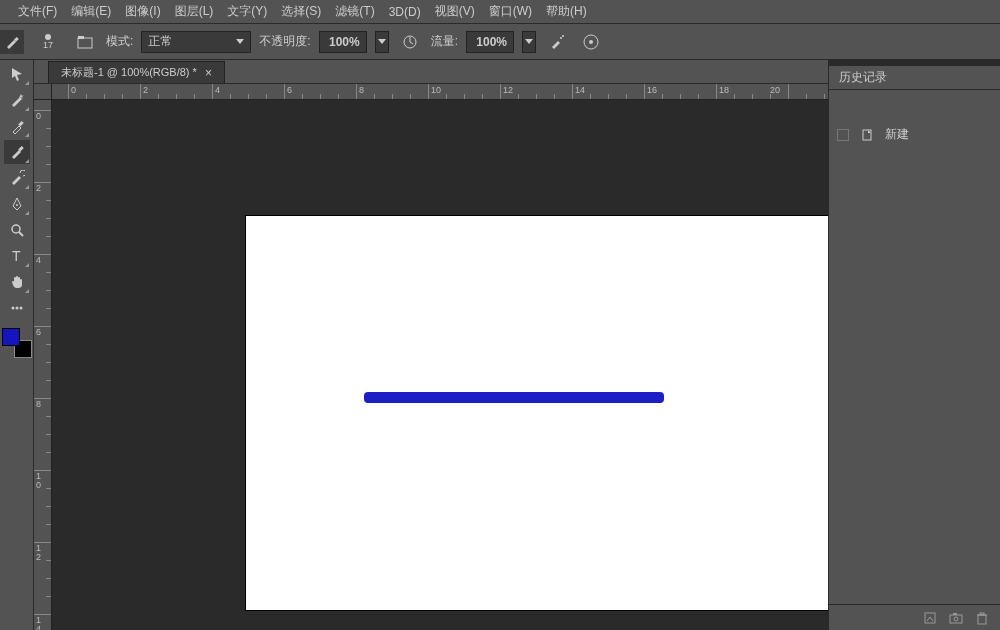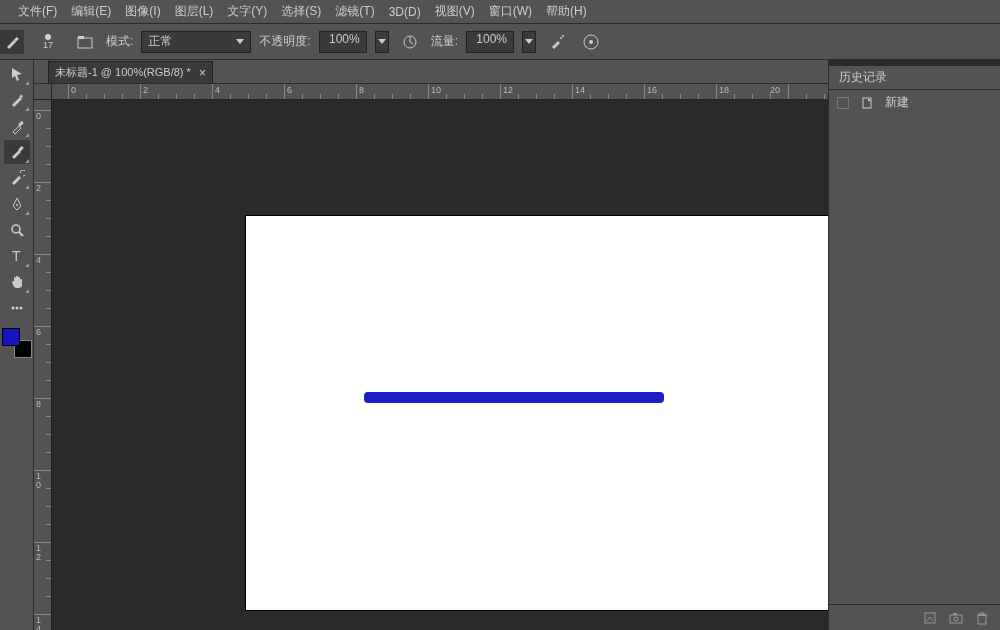--- a/index.html
+++ b/index.html
@@ -10,36 +10,36 @@
 
   .optionsbar { background: #535353; height: 36px; display: flex; align-items: center; gap: 8px; border-bottom: 1px solid #2a2a2a; }
   .tool-preset { width: 24px; height: 24px; background: #3a3a3a; display:flex; align-items:center; justify-content:center; }
   .brush-chip { display:flex; flex-direction:column; align-items:center; justify-content:center; width:32px; height:28px; }
   .brush-dot { width:6px; height:6px; background:#ccc; border-radius:50%; }
   .brush-num { font-size:9px; }
   .icon-btn { width:26px; height:26px; display:flex; align-items:center; justify-content:center; }
   .label { color:#ccc; }
   .dropdown { background:#3a3a3a; border:1px solid #222; height:22px; display:flex; align-items:center; padding:0 6px; min-width:110px; justify-content:space-between; }
   .caret { width:0; height:0; border-left:4px solid transparent; border-right:4px solid transparent; border-top:5px solid #ccc; }
-  .pct-box { background:#3a3a3a; border:1px solid #222; height:22px; display:flex; padding:0 6px; min-width:48px; justify-content:flex-end; }
+  .pct-box { background:#3a3a3a; border:1px solid #222; height:22px; display:flex; align-items:center; padding:0 6px; min-width:48px; justify-content:flex-end;font-weight:bold; }
   .mini-caret-box { width:14px; height:22px; background:#3a3a3a; border:1px solid #222; display:flex; align-items:center; justify-content:center; }
 
   .main { display:flex; height: calc(630px - 24px - 36px); }
 
   .toolbox { width:34px; background:#535353; border-right:1px solid #2a2a2a; display:flex; flex-direction:column; align-items:center; gap:2px; padding-top:2px; }
   .tb-btn { width:26px; height:24px; display:flex; align-items:center; justify-content:center; position:relative; }
   .tb-btn.active { background:#3a3a3a; }
   .tb-corner { position:absolute; right:1px; bottom:1px; width:0; height:0; border-left:4px solid transparent; border-bottom:4px solid #999; }
   .swatches { margin-top:6px; position:relative; width:30px; height:30px; }
   .swatch-front { position:absolute; top:0; left:0; width:18px; height:18px; background:#1515c0; border:1px solid #000; }
   .swatch-back { position:absolute; bottom:0; right:0; width:18px; height:18px; background:#000; border:1px solid #888; }
 
   .workarea { flex:1; position:relative; background:#2a2a2a; }
   .tabstrip { height:24px; background:#535353; border-bottom:1px solid #2a2a2a; display:flex; align-items:flex-end; padding-left:14px; }
-  .doc-tab { background:#3a3a3a; height:22px; display:flex; align-items:center; padding:0 6px; border:1px solid #222; border-bottom:none; font-size:11px; }
+  .doc-tab { background:#3a3a3a; height:22px; display:flex; align-items:center; padding:0 12px; border:1px solid #222; border-bottom:none; font-size:11px; }
   .doc-tab .close { margin-left:8px; font-size:12px; }
 
   .ruler-h { position:absolute; top:24px; left:18px; right:0; height:16px; background:#535353; border-bottom:1px solid #222; overflow:hidden; }
   .ruler-h .tick { position:absolute; top:0; width:1px; height:16px; background:#888; }
   .ruler-h .tick.minor { height:6px; top:10px; }
   .ruler-h .num { position:absolute; top:1px; font-size:9px; color:#bbb; }
 
   .ruler-v { position:absolute; top:40px; left:0; width:18px; bottom:0; background:#535353; border-right:1px solid #222; overflow:hidden; }
   .ruler-v .tick { position:absolute; left:0; width:18px; height:1px; background:#888; }
   .ruler-v .tick.minor { width:6px; left:12px; }
@@ -50,21 +50,21 @@
   .canvas { position:absolute; left:194px; top:116px; width:586px; height:394px; background:#fff; box-shadow:0 0 0 1px #000; }
   .blue-line { position:absolute; left:118px; top:176px; width:300px; height:11px; background:#1c1fc5; border-radius:4px; }
 
   .panels { width:172px; background:#535353; border-left:1px solid #2a2a2a; display:flex; flex-direction:column; }
   .panel-spacer { height:6px; background:#2a2a2a; }
   .panel-tabbar { height:24px; display:flex; align-items:center; padding-left:10px; border-bottom:1px solid #2a2a2a; }
   .history-body { flex: 0 0 auto; }
   .hist-title { display:flex; align-items:center; gap:8px; padding:6px 8px; }
   .hist-thumb { width:26px; height:20px; background:#fff; border:1px solid #000; }
   .hist-brush-icon { width:18px; height:18px; display:flex; align-items:center; justify-content:center; }
-  .hist-row { display:flex; align-items:center; gap:8px; padding:4px 8px; }
+  .hist-row { display:flex; align-items:center; gap:8px; padding:4px 8px;margin-top:32px; }
   .hist-row .chk { width:12px; height:12px; border:1px solid #777; }
   .hist-row .mini { width:20px; height:16px; display:flex; align-items:center; justify-content:center; }
   .hist-row.selected { background:#3a5a8a; color:#fff; }
   .panel-fill { flex:1; }
   .panel-footer { height:26px; border-top:1px solid #2a2a2a; display:flex; align-items:center; justify-content:flex-end; gap:10px; padding-right:10px; }
 
   svg { display:block; }
 </style>
 </head>
 <body>

